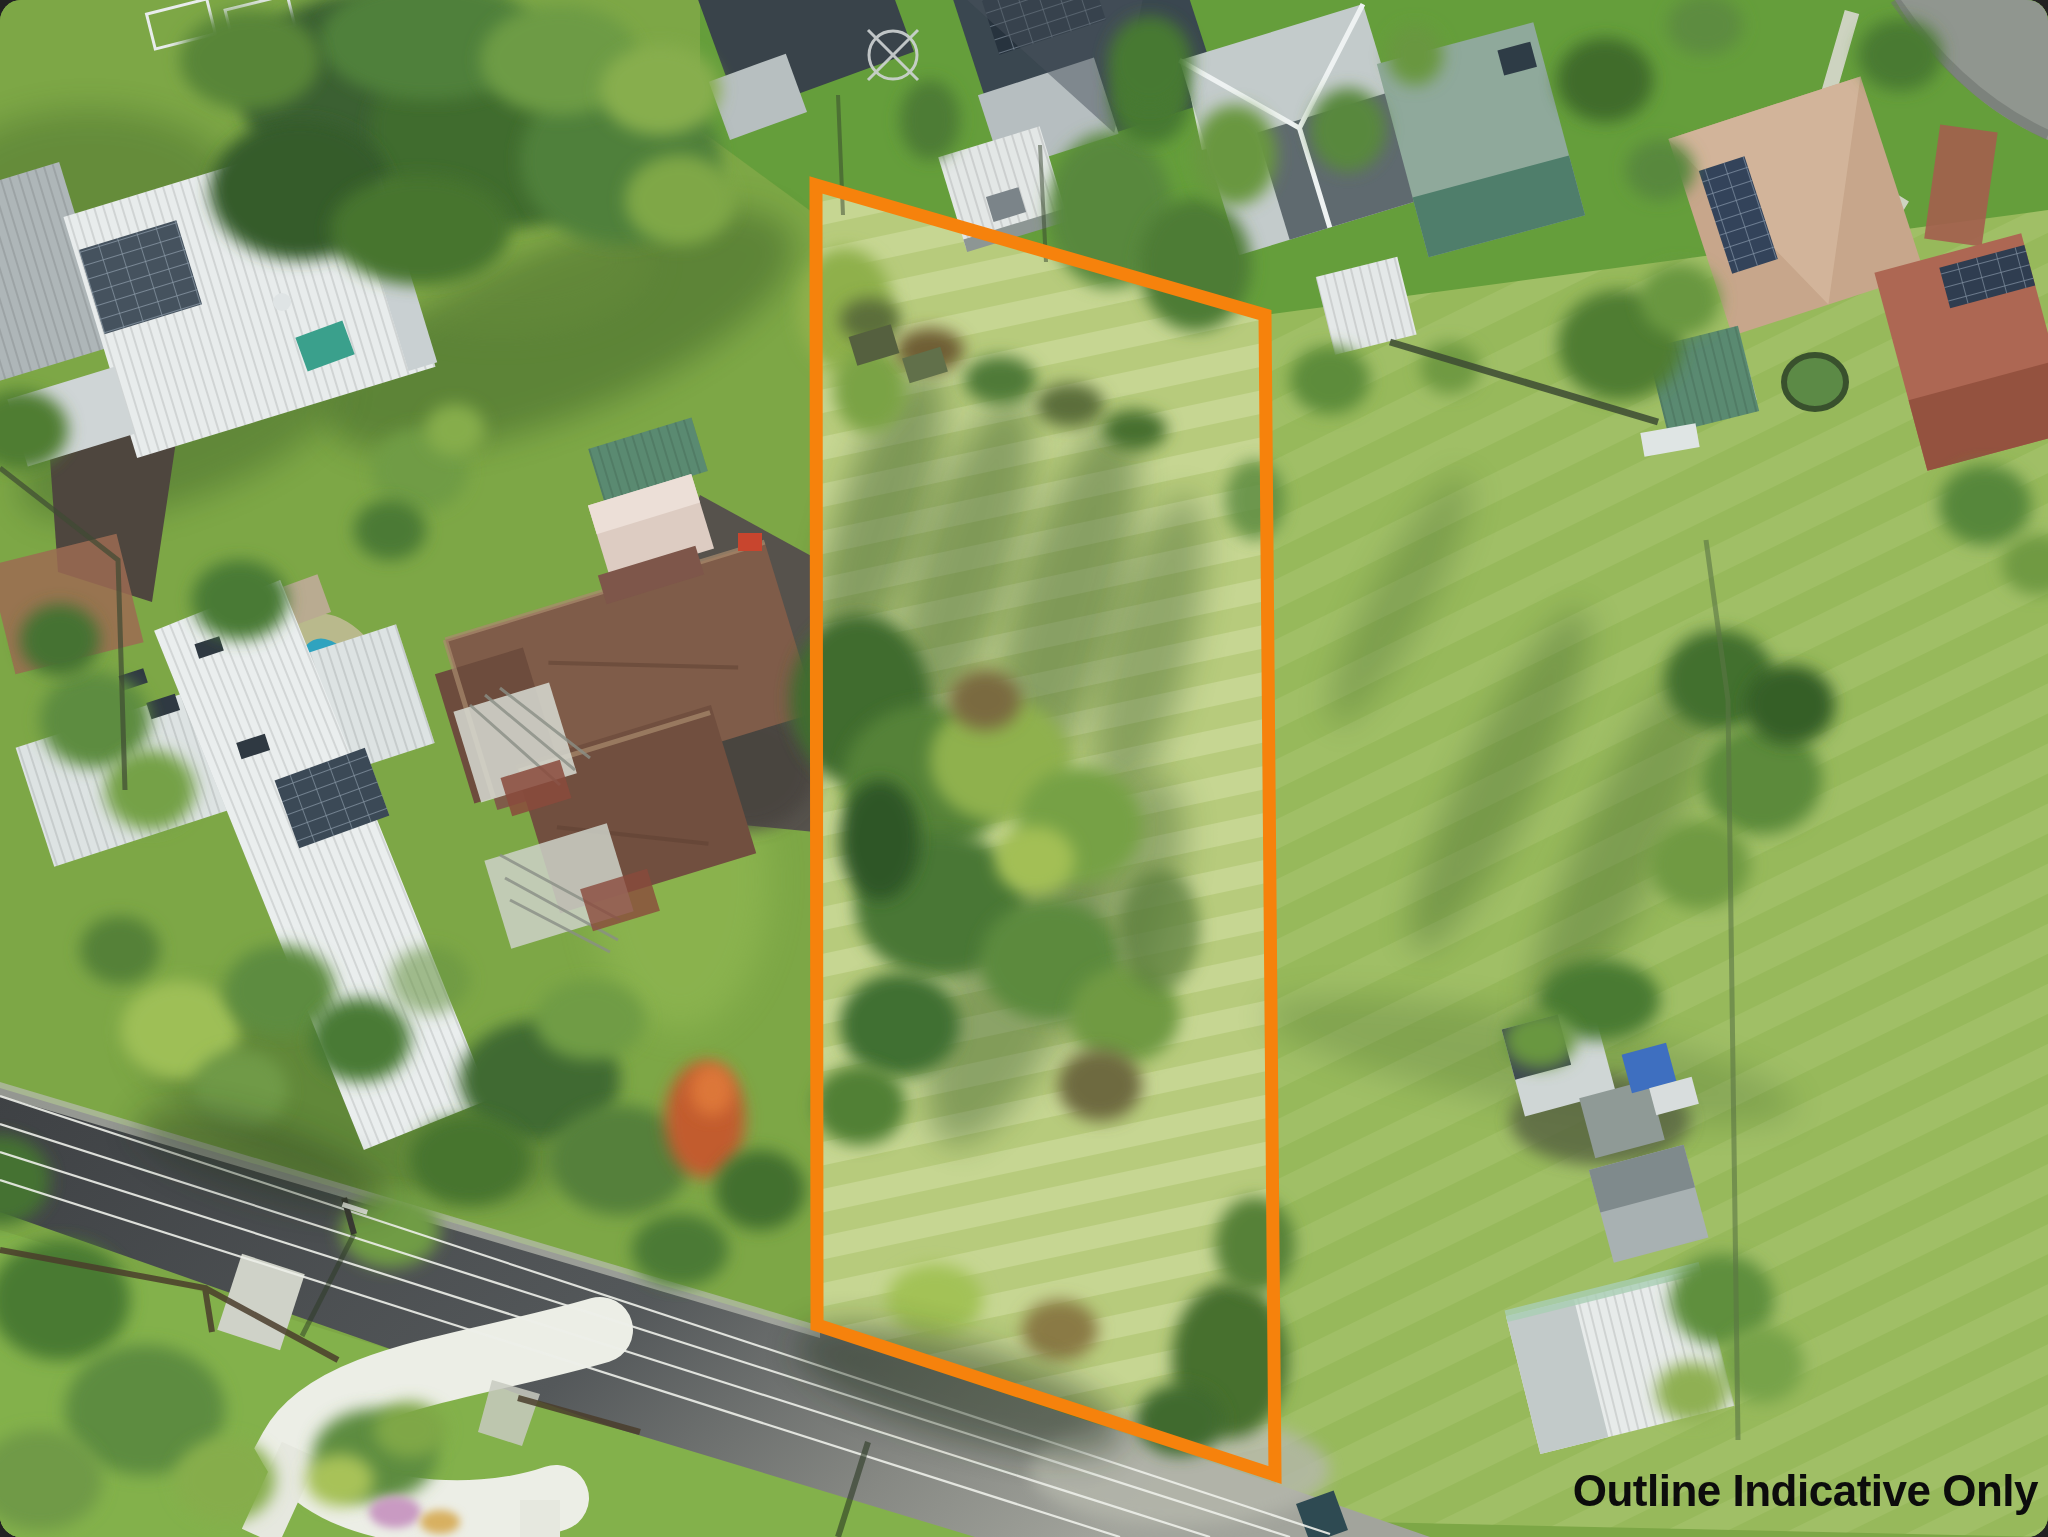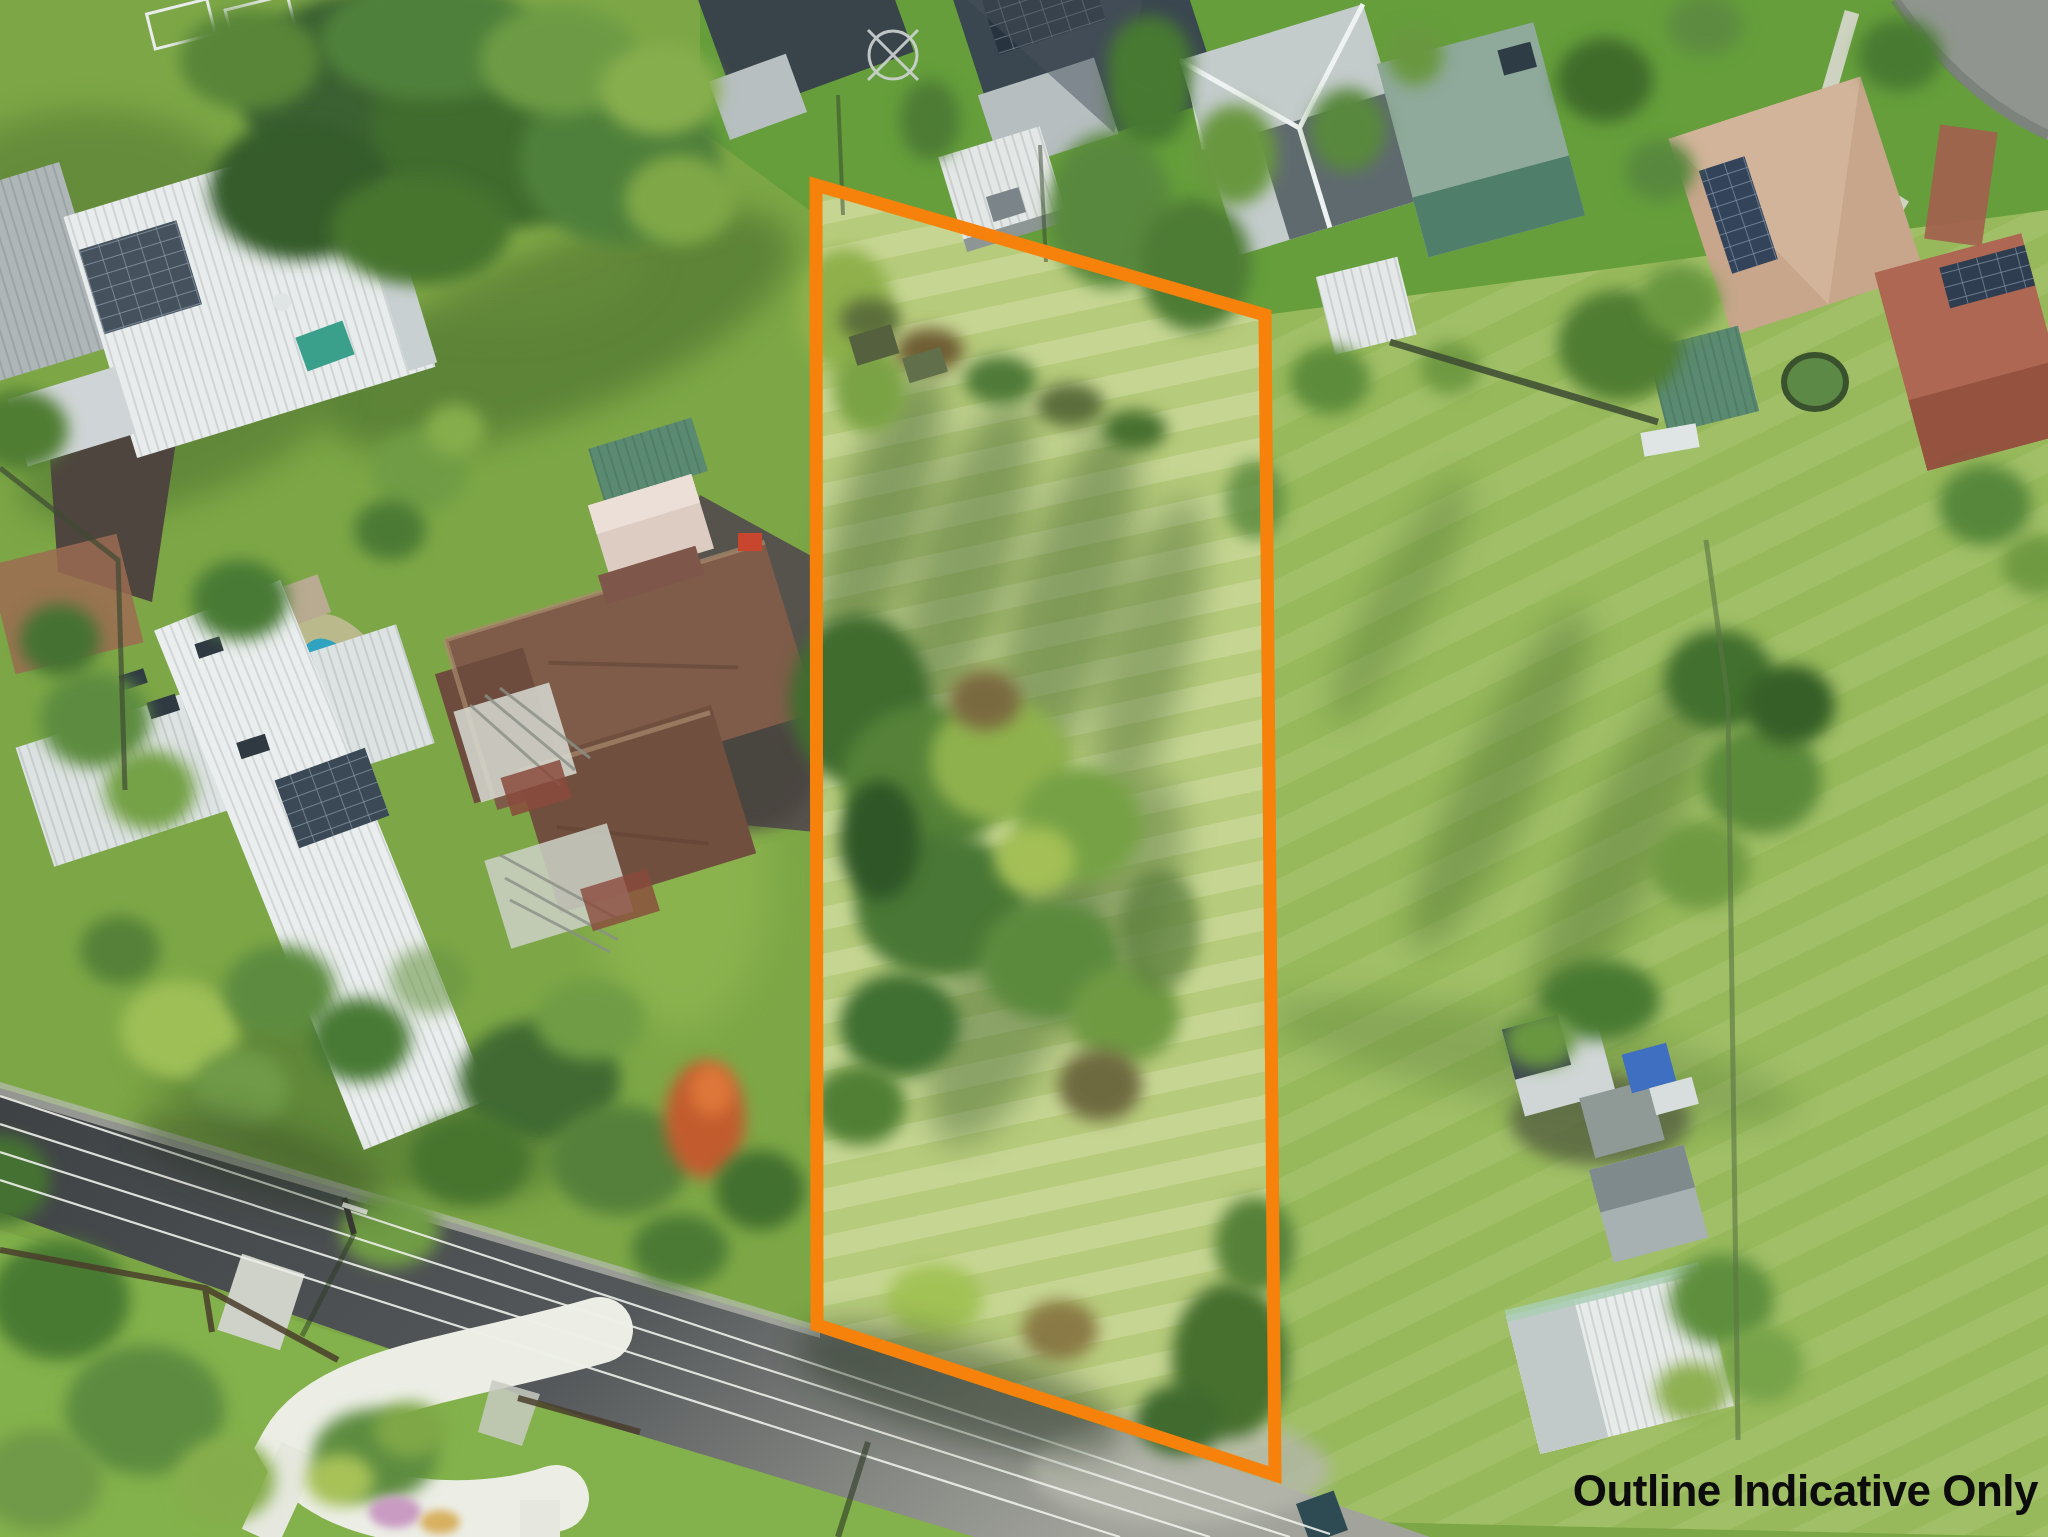--- a/index.html
+++ b/index.html
@@ -1,17 +1,17 @@
 <!DOCTYPE html>
 <html><head>
 <meta charset="utf-8">
 <style>
   html,body{margin:0;padding:0;background:#222;}
   .stage{position:relative;width:2048px;height:1537px;overflow:hidden;background:#7da746;
-         font-family:"Liberation Sans",sans-serif;}
+         font-family:"Liberation Sans",sans-serif;border-radius:21px;}
   .stage svg{position:absolute;left:0;top:0;width:100%;height:100%;display:block;}
   text.annotation{font-family:"Liberation Sans",sans-serif;font-weight:bold;font-size:44px;letter-spacing:-0.5px;}
 </style>
 </head>
 <body>
 
 <div class="stage">
 <svg viewBox="0 0 2048 1537" preserveAspectRatio="none">
   <defs>
     <filter id="b4" x="-40%" y="-40%" width="180%" height="180%">

